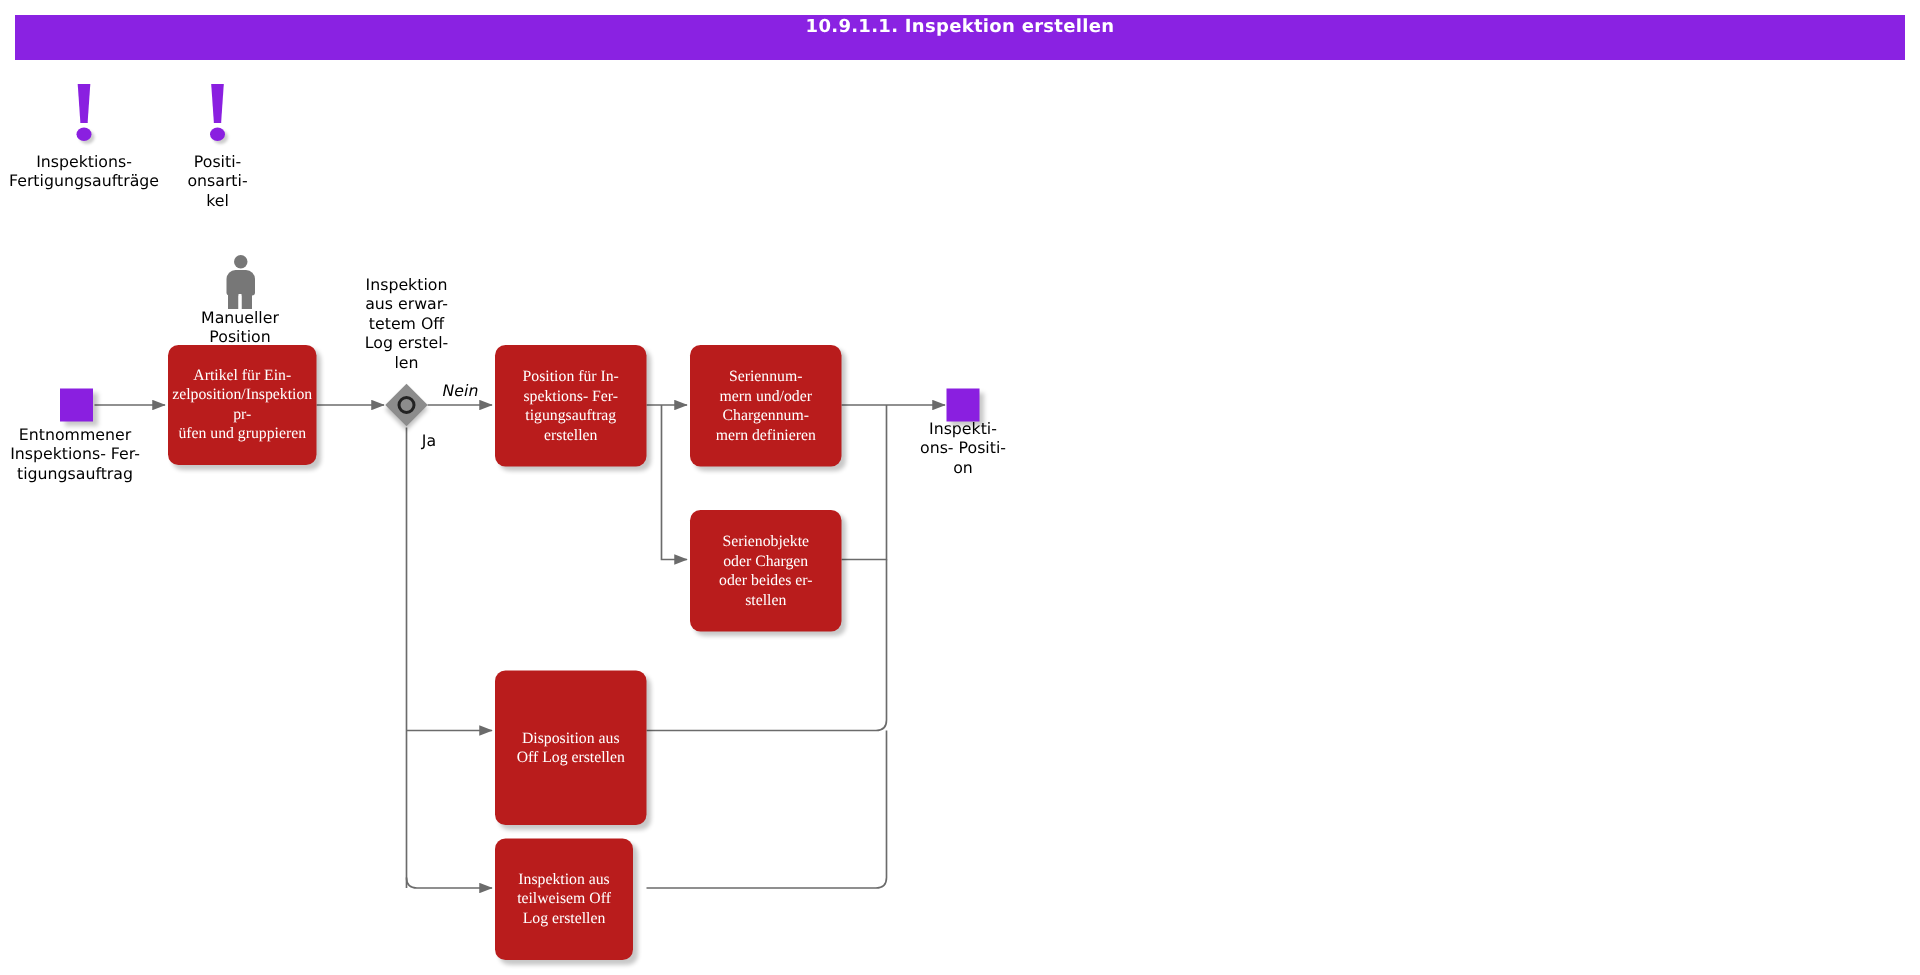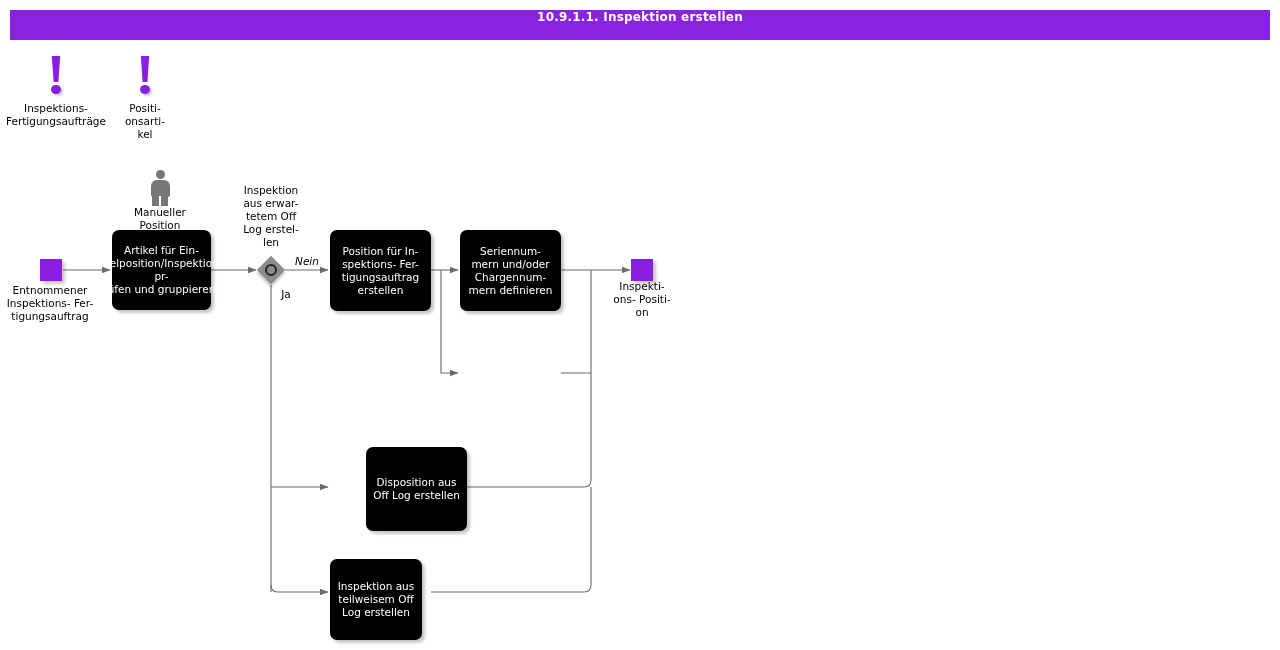--- a/index.html
+++ b/index.html
@@ -19,29 +19,30 @@
     display:flex;align-items:flex-start;justify-content:center;
     letter-spacing:.2px;
   }
 
   
   #wires{position:absolute;left:0;top:0;width:1280px;height:650px;pointer-events:none;}
 
   
   .actbox{
     position:absolute;
-    background:#000000;
+    background:#b91c1c;
     border-radius:7px;
     box-shadow:3px 3px 3px rgba(0,0,0,.22);
     color:#ffffff;
     font-size:10.5px;
     line-height:13px;
     text-align:center;
     display:flex;align-items:center;justify-content:center;
     box-sizing:border-box;
+    font-family:Liberation Serif, serif;
   }
   .actbox .lbl{
     width:150%;
     white-space:pre-line;
     display:block;
   }
   .actbox.fit .lbl{width:100%;}
 
   
   .datasq{
@@ -213,22 +214,28 @@
 erstellen</span>
   </div>
 
   <div class="actbox fit" style="left:460px;top:230px;width:101px;height:81px;">
     <span class="lbl">Seriennum-
 mern und/oder
 Chargennum-
 mern definieren</span>
   </div>
 
-
-  <div class="actbox fit" style="left:330px;top:447px;width:101px;height:84px;margin-left:36px;">
+  <div class="actbox fit" style="left:460px;top:340px;width:101px;height:81px;">
+    <span class="lbl">Serienobjekte
+oder Chargen
+oder beides er-
+stellen</span>
+  </div>
+
+  <div class="actbox fit" style="left:330px;top:447px;width:101px;height:103px;">
     <span class="lbl">Disposition aus
 Off Log erstellen</span>
   </div>
 
   <div class="actbox fit" style="left:330px;top:559px;width:92px;height:81px;">
     <span class="lbl">Inspektion aus
 teilweisem Off
 Log erstellen</span>
   </div>
 

